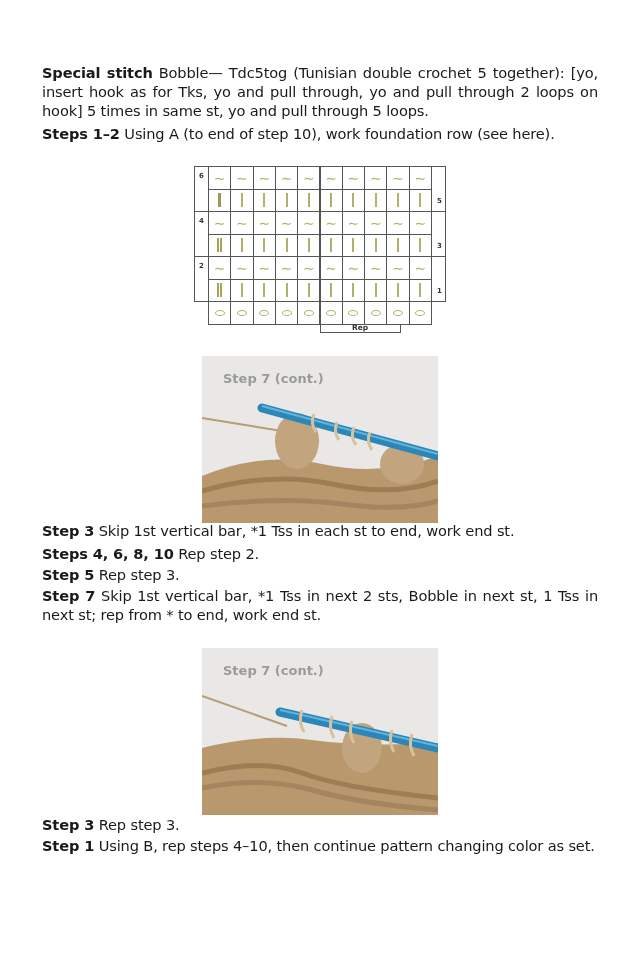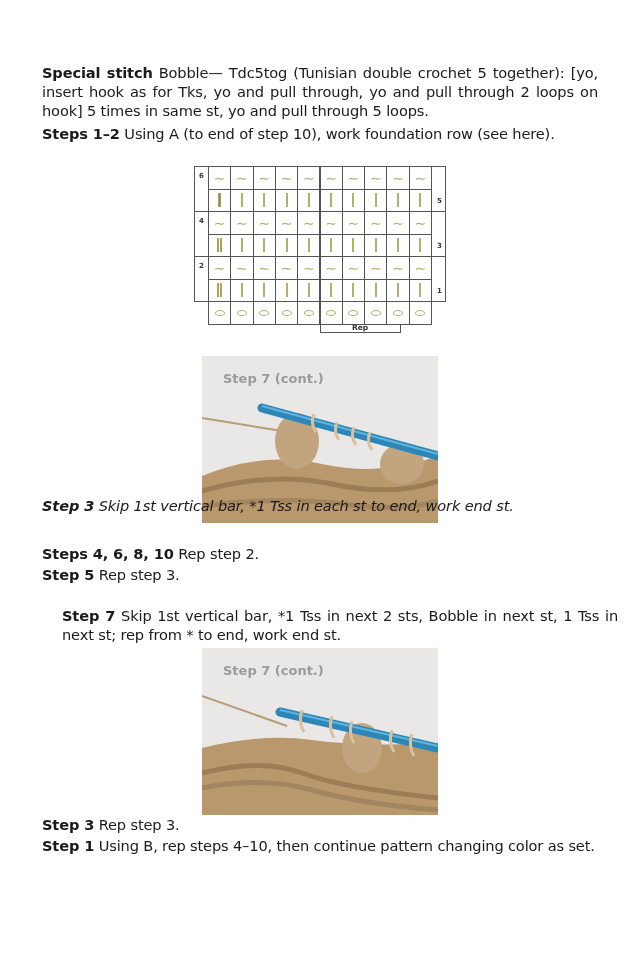--- a/index.html
+++ b/index.html
@@ -418,24 +418,24 @@
     <g stroke="#d8c29d" stroke-width="3" fill="none">
       <path d="M112 58 q-4 10 2 18"></path>
         <path d="M135 66 q-4 10 2 18"></path>
         <path d="M152 71 q-4 10 2 18"></path>
         <path d="M168 76 q-4 10 2 18"></path>
     </g>
     <text x="21" y="27" font-family="DejaVu Sans, sans-serif" font-size="13" font-weight="bold" fill="#9a9a9a">Step 7 (cont.)</text>
   </svg>
 </div>
 
-<p class="line" style="top:496px;font-style:italic;"><b>Step 3</b> <span>Skip 1st vertical bar, *1 Tss in each st to end, work end st.</span></p>
+<p class="line" style="top:521px;"><b>Step 3</b> <span>Skip 1st vertical bar, *1 Tss in each st to end, work end st.</span></p>
 <p class="line" style="top:544px;"><b>Steps 4, 6, 8, 10</b> <span>Rep step 2.</span></p>
 <p class="line" style="top:565px;"><b>Step 5</b> <span>Rep step 3.</span></p>
-<p class="para" style="top:606px;margin-left:20px;"><b>Step 7</b> <span>Skip 1st vertical bar, *1 Tss in next 2 sts, Bobble in next st, 1 Tss in next st; rep from * to end, work end st.</span></p>
+<p class="para" style="top:586px;"><b>Step 7</b> <span>Skip 1st vertical bar, *1 Tss in next 2 sts, Bobble in next st, 1 Tss in next st; rep from * to end, work end st.</span></p>
 
 <div class="photo" style="top:648px;">
   <svg width="236" height="167" viewBox="0 0 236 167">
     <rect width="236" height="167" fill="#e9e8e6"></rect>
     <line x1="0" y1="48" x2="85" y2="78" stroke="#b89c76" stroke-width="2"></line>
     <path d="M0 100 Q60 85 110 92 T236 95 L236 167 L0 167 Z" fill="#b8986c"></path>
     <path d="M0 125 Q60 110 100 125 T236 150" stroke="#9c7d55" stroke-width="5" fill="none"></path>
     <path d="M0 140 Q60 128 110 142 T236 162" stroke="#a38560" stroke-width="5" fill="none"></path>
     <ellipse cx="160" cy="100" rx="20" ry="25" fill="#c2a57e"></ellipse>
     <path d="M78 64 L236 100" stroke="#2d86b8" stroke-width="9" stroke-linecap="round"></path>

